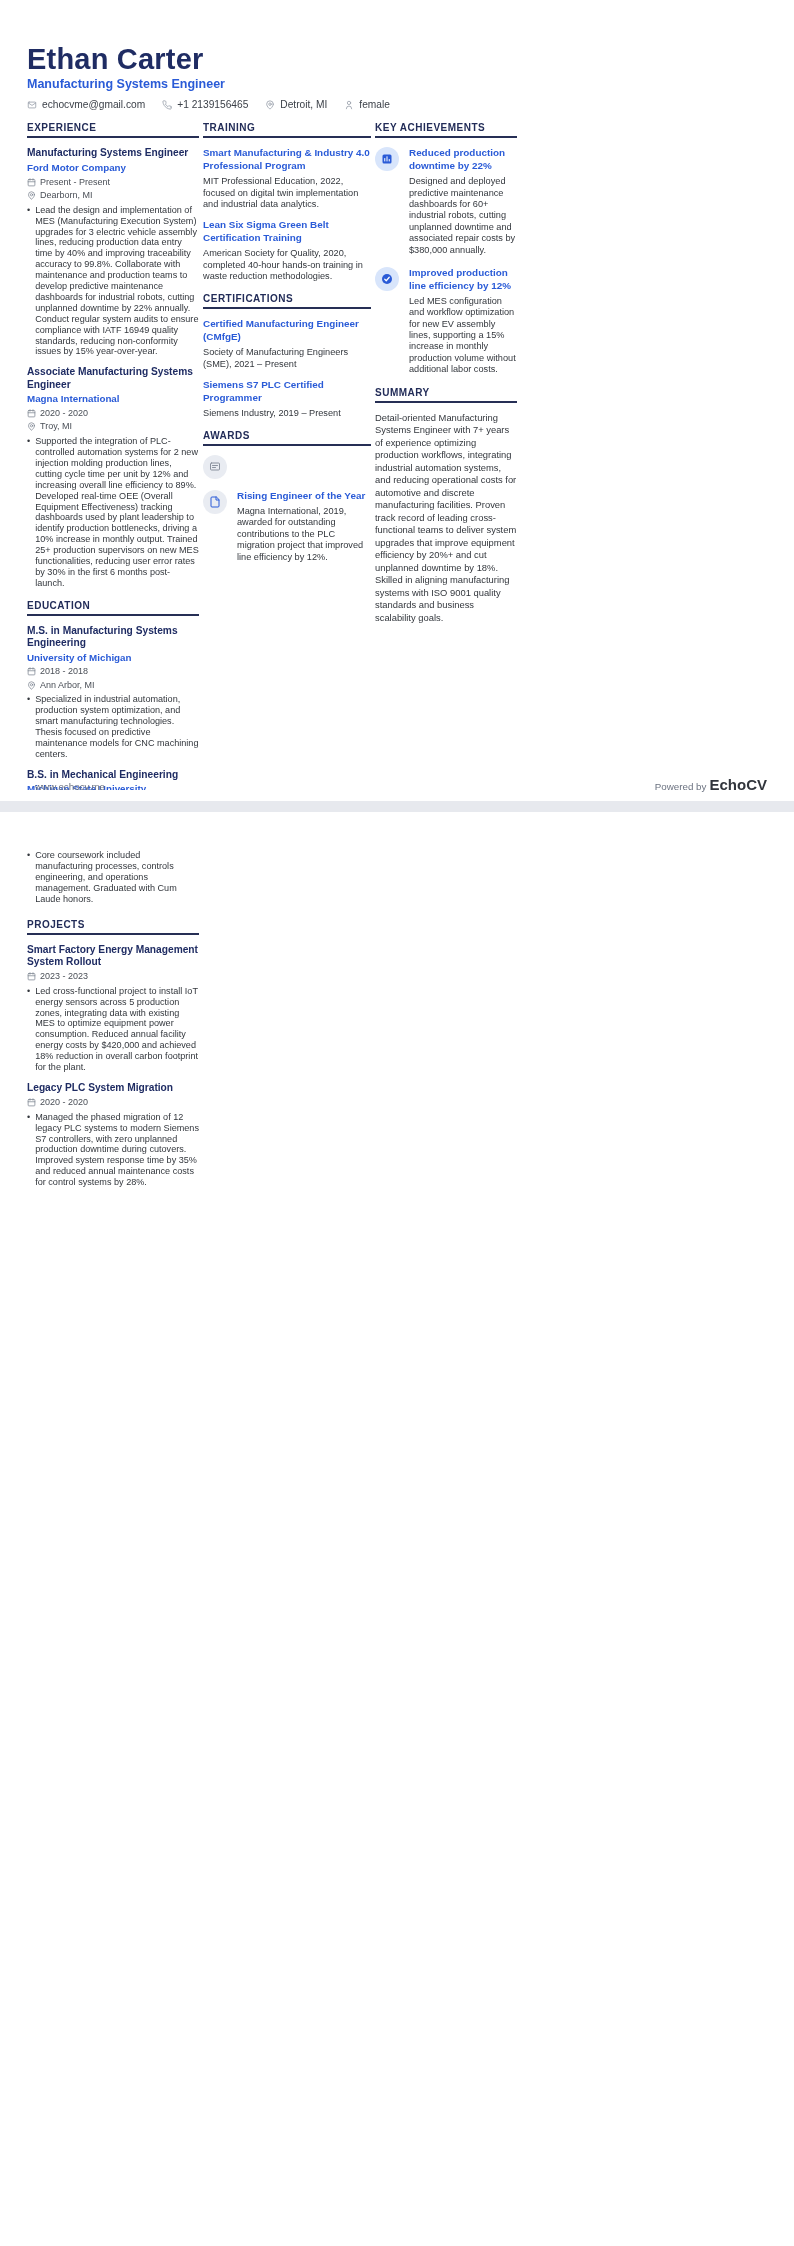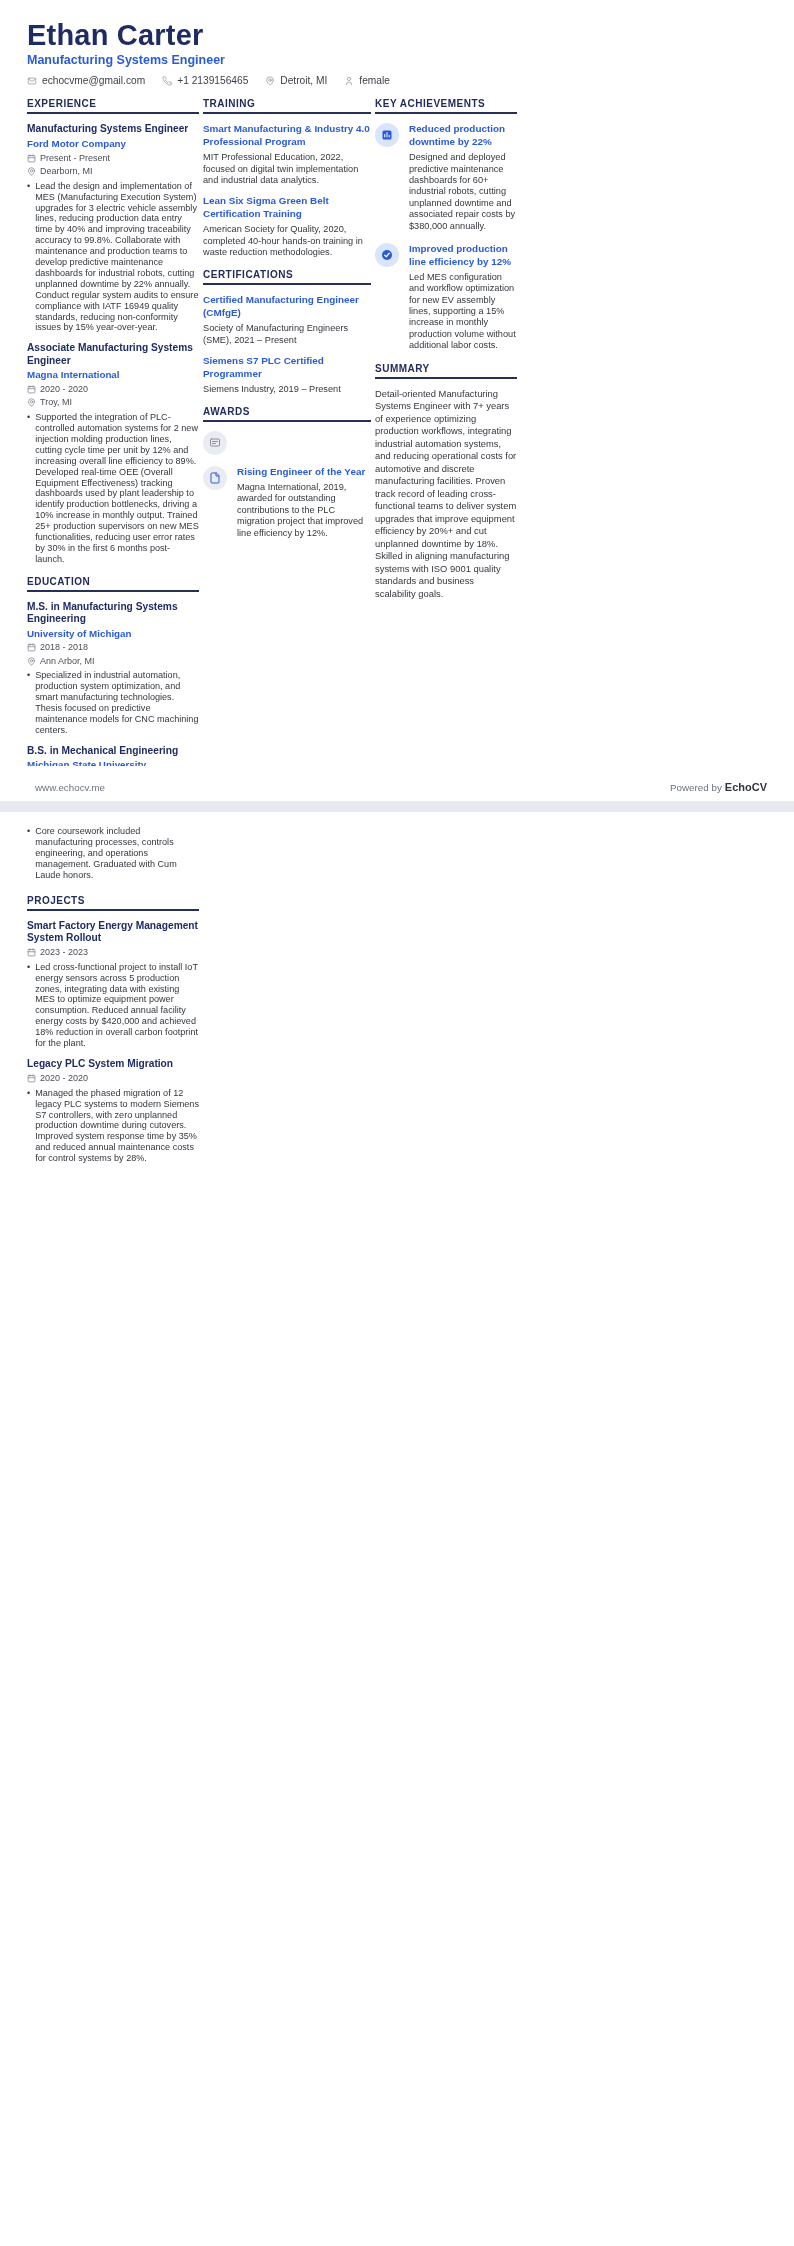--- a/index.html
+++ b/index.html
@@ -11,21 +11,21 @@
   }
   .page {
     position:relative;
     width:794px;
     background:#ffffff;
     overflow:hidden;
   }
   .page-1 { height:801px; }
   .page-gap { height:11px; }
   .page-2 { height:1531px; }
-  .inner { padding:20px 27px 0 27px; }
+  .inner { padding:20px 27px 0 27px;margin-top:24px; }
 
   
   .name { font-size:29px; line-height:1.05; font-weight:700; color:#1f2c63; letter-spacing:.2px; }
   .job-title { margin-top:3px; font-size:12.5px; font-weight:600; color:#2a5bd7; }
   .contact-row { display:flex; align-items:center; gap:17px; margin-top:8px; }
   .contact { display:flex; align-items:center; gap:5px; font-size:10.2px; color:#3a3f47; }
   .contact svg { color:#9aa1ac; display:block; }
 
   
   .columns {
@@ -78,21 +78,21 @@
   .page2-col { width:172px; }
   .page-2 .inner { padding-top:14px; }
 
   
   .footer {
     position:absolute; left:35px; right:27px; bottom:8px;
     display:flex; justify-content:space-between; align-items:baseline;
   }
   .footer-site { font-size:9.8px; color:#6b7280; text-decoration:none; }
   .powered { font-size:9.8px; color:#6b7280; }
-  .powered .brand { font-size:11px; font-weight:700; color:#31353c; margin-left:3px; }
+  .powered .brand { font-size:15px; font-weight:700; color:#31353c; margin-left:3px; }
 </style>
 </head>
 <body>
 
 <div class="page page-1">
   <div class="inner">
 
     <div>
       <h1 class="name">Ethan Carter</h1>
       <div class="job-title">Manufacturing Systems Engineer</div>

